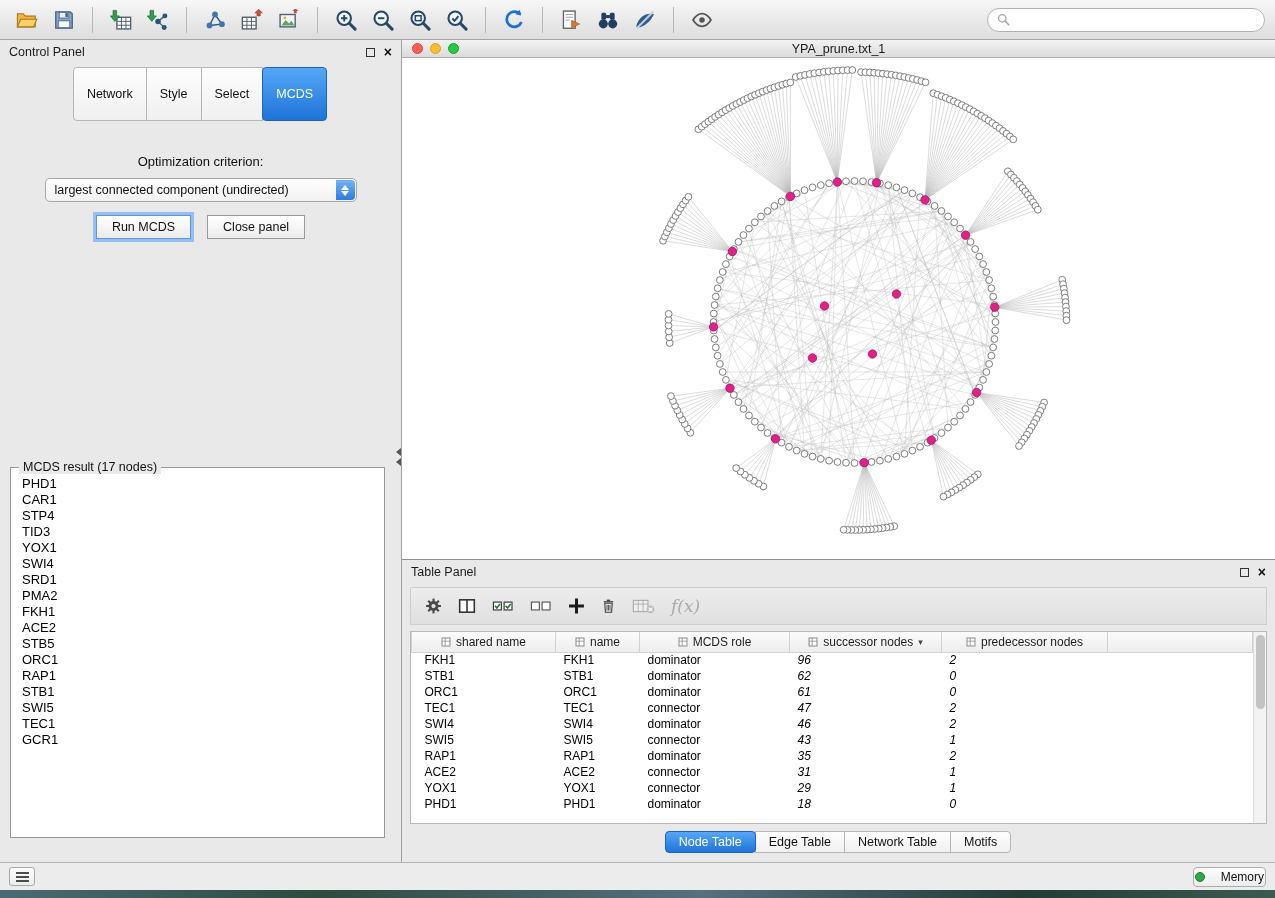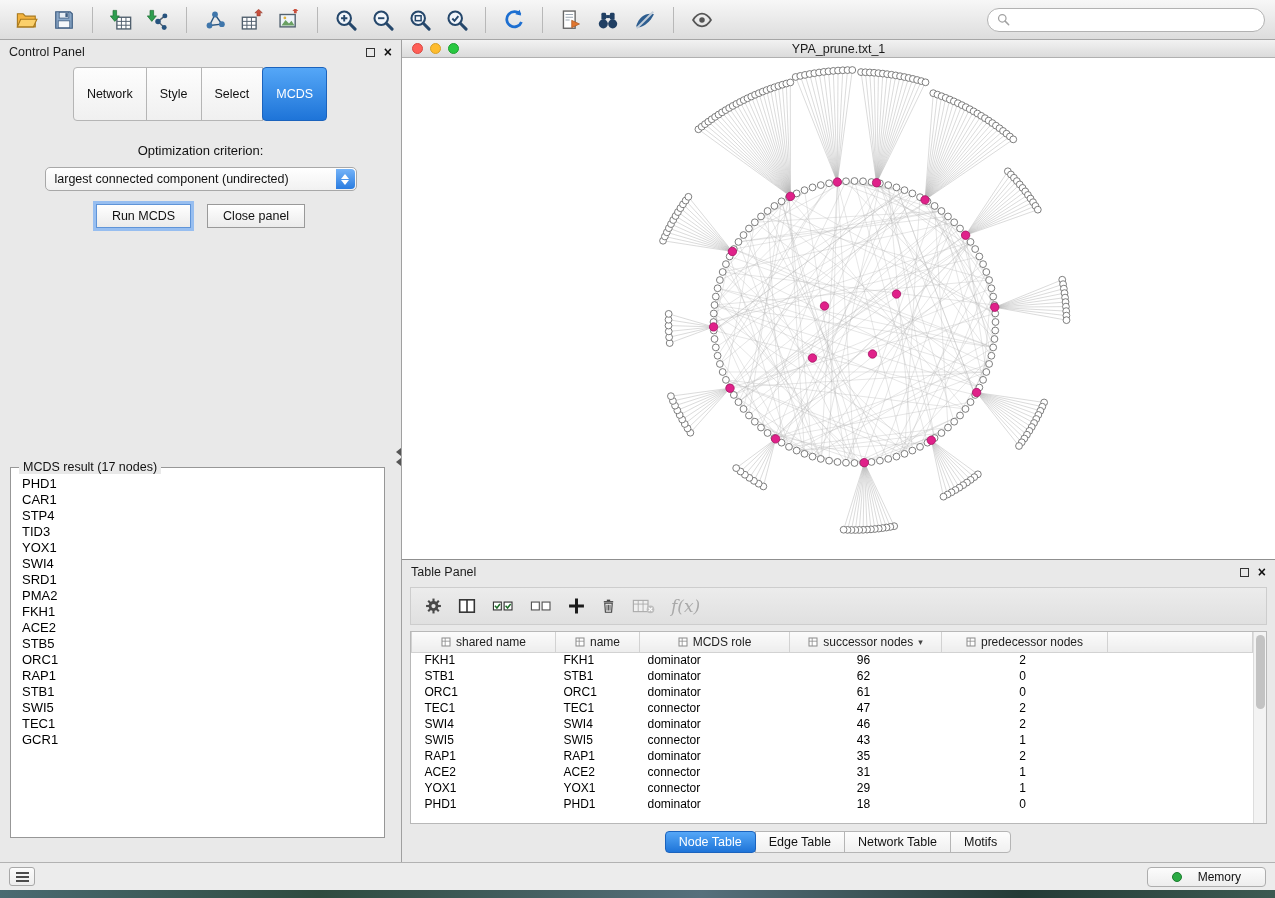--- a/index.html
+++ b/index.html
@@ -45,21 +45,21 @@
     padding:19px 13px; font-size:12.5px; color:#111;
     background:linear-gradient(#fdfdfd,#f0f0f0); border:1px solid #b5b5b5; margin-left:-1px;
   }
   .cp-tab:first-child { border-radius:4px 0 0 4px; }
   .cp-tab:last-child { border-radius:0 4px 4px 0; }
   .cp-tab.active {
     background:linear-gradient(#55a7f7,#1e74d8); color:#fff;
     border-color:#1b63bd; border-radius:4px; position:relative; z-index:1;
   }
   .cp-body { text-align:center; }
-  .opt-label { font-size:13px; color:#111; margin-top:22px; }
+  .opt-label { font-size:13px; color:#111; margin-top:33px; }
   .dropdown {
     width:312px; height:24px; margin:9px auto 0; position:relative;
     background:linear-gradient(#ffffff,#f1f1f1); border:1px solid #a8a8a8; border-radius:5px;
     display:flex; align-items:center; padding-left:9px; font-size:12.5px; color:#111; text-align:left;
   }
   .dd-stepper {
     position:absolute; right:1px; top:1px; bottom:1px; width:19px; border-radius:0 4px 4px 0;
     background:linear-gradient(#74b3f8,#2a7ce0);
     display:flex; flex-direction:column; align-items:center; justify-content:center; gap:1px;
   }
@@ -119,21 +119,21 @@
     background:linear-gradient(#fbfbfb,#ededed);
     border:1px solid #d2d2d2; border-top:none;
     font-weight:normal; font-size:12px; color:#222; height:20px; padding:0 4px;
     white-space:nowrap; overflow:hidden;
   }
   .tbl th .th-inner { display:flex; align-items:center; justify-content:center; gap:5px; }
   .tbl th .colicon svg { display:block; }
   .tbl th .caret { font-size:9px; color:#444; }
   .tbl td { font-size:12px; color:#000; height:16px; padding:0 8px; white-space:nowrap; overflow:hidden; }
   .tbl td.first { padding-left:13px; }
-  .tbl td.num { text-align:center; padding-right:12px; }
+  .tbl td.num { text-align:left; padding-right:12px;font-style:italic; }
   .vscroll { position:absolute; top:0; bottom:0; right:0; width:13px; background:#f3f3f3; border-left:1px solid #ddd; }
   .vthumb { position:absolute; top:3px; left:2px; width:9px; height:74px; border-radius:5px; background:#c3c3c3; }
 
   .tbl-tabs { height:22px; flex:none; margin:7px 0 9px; display:flex; justify-content:center; }
   .tbl-tab {
     padding:3px 13px; font-size:12.5px; color:#111;
     background:linear-gradient(#fdfdfd,#f0f0f0); border:1px solid #b5b5b5; margin-left:-1px;
   }
   .tbl-tab:first-child { border-radius:4px 0 0 4px; }
   .tbl-tab:last-child { border-radius:0 4px 4px 0; }
@@ -150,21 +150,21 @@
   }
   .list-btn {
     width:26px; height:19px; border:1px solid #a8a8a8; border-radius:3px;
     background:linear-gradient(#fcfcfc,#ededed);
     display:flex; align-items:center; justify-content:center;
   }
   .bars { width:13px; height:2px; background:#4c4c4c; box-shadow:0 4px 0 #4c4c4c, 0 -4px 0 #4c4c4c; }
   .memory-btn {
     margin-left:auto; display:flex; align-items:center; gap:16px;
     border:1px solid #adadad; border-radius:4px; background:linear-gradient(#fcfcfc,#ededed);
-    padding:2px 24px; font-size:12px; color:#111;
+    padding:2px 1px; font-size:12px; color:#111;
   }
   .mem-dot { width:10px; height:10px; border-radius:50%; background:#2bab44; border:1px solid #1c7c2f; }
 
   .desktop-strip {
     position:absolute; left:0; right:0; bottom:0; height:8px;
     background:linear-gradient(90deg,#4a6b72,#2e4b3f 25%,#56707c 55%,#243b36 80%,#3c5a52);
   }
 </style>
 </head>
 <body>

